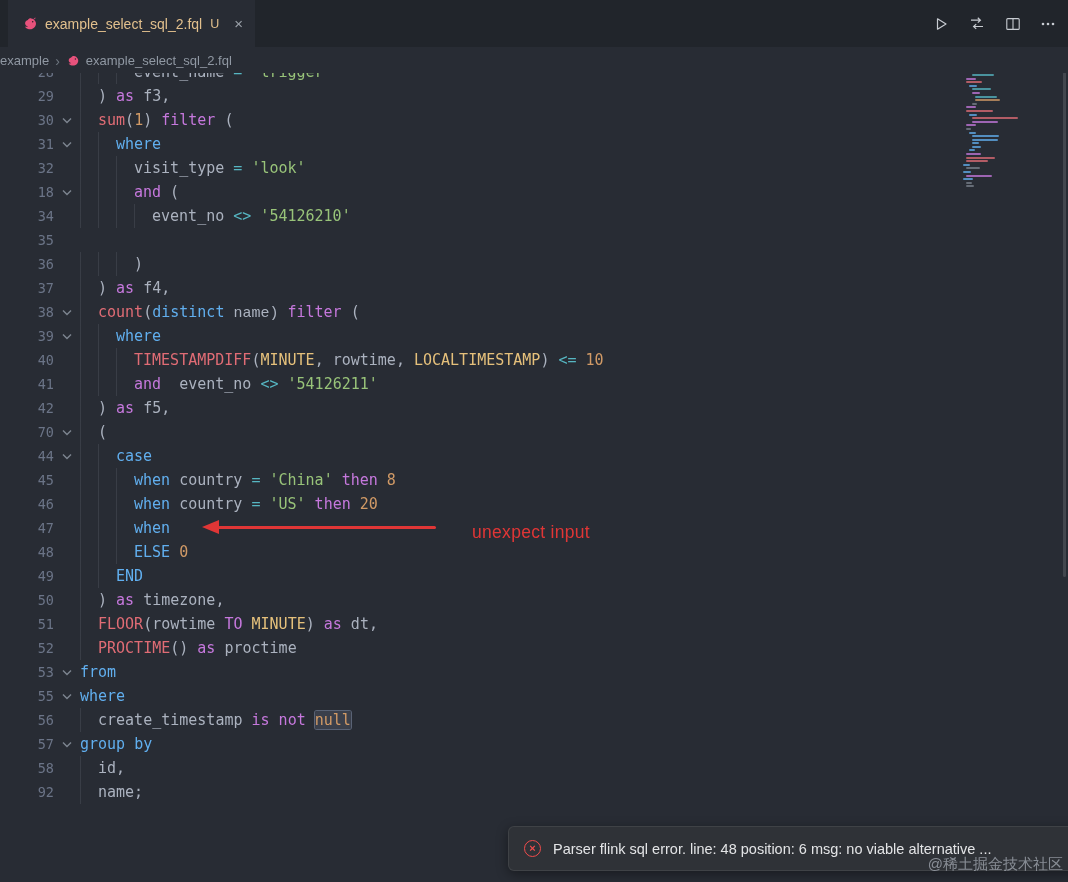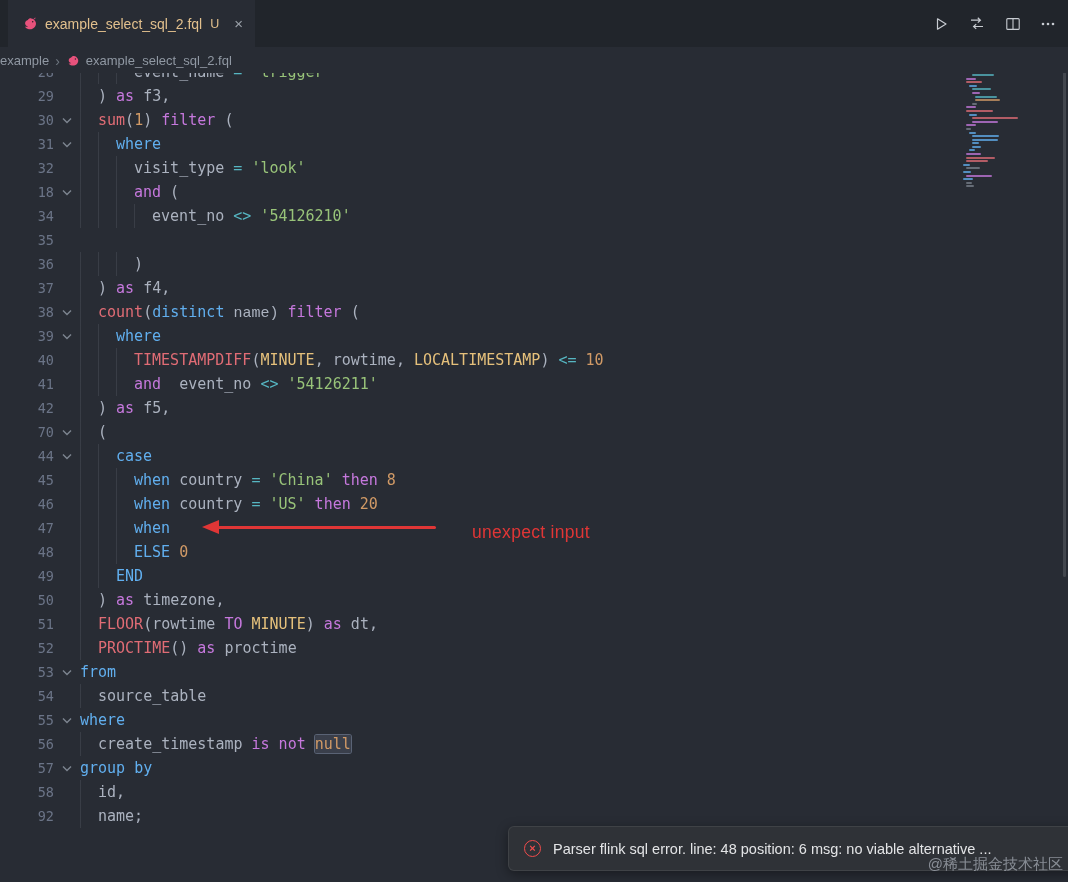--- a/index.html
+++ b/index.html
@@ -312,25 +312,20 @@
         <div class="row">
           <span class="num">53</span>
           <span class="chev">
             <svg width="10" height="7" viewBox="0 0 10 7">
               <polyline points="1,1.5 5,5.5 9,1.5" fill="none" stroke="#7d8590" stroke-width="1.4"></polyline>
             </svg>
           </span>
           <span class="code"><span style="color: rgb(97, 175, 239);">from</span></span>
         </div>
         <div class="row">
-          <span class="num">54</span>
-          <span class="chev"></span>
-          <span class="code"><span class="ind" style="width: 18px;"></span><span style="color: rgb(171, 178, 191);">source_table</span></span>
-        </div>
-        <div class="row">
           <span class="num">55</span>
           <span class="chev">
             <svg width="10" height="7" viewBox="0 0 10 7">
               <polyline points="1,1.5 5,5.5 9,1.5" fill="none" stroke="#7d8590" stroke-width="1.4"></polyline>
             </svg>
           </span>
           <span class="code"><span style="color: rgb(97, 175, 239);">where</span></span>
         </div>
         <div class="row">
           <span class="num">56</span>

